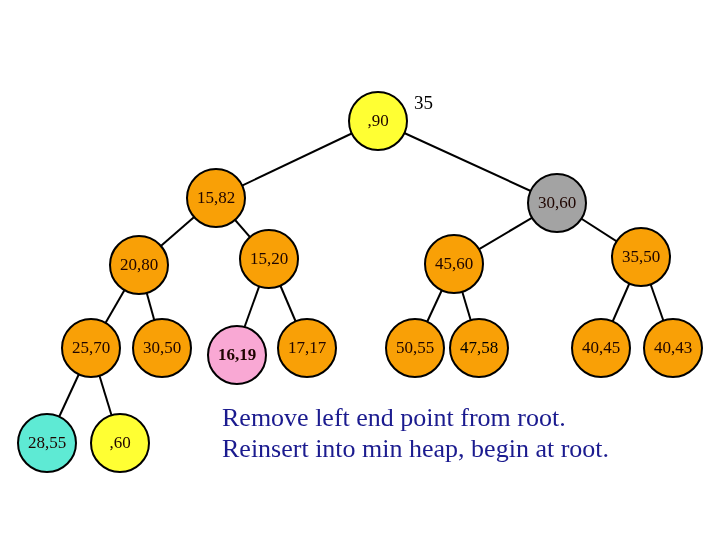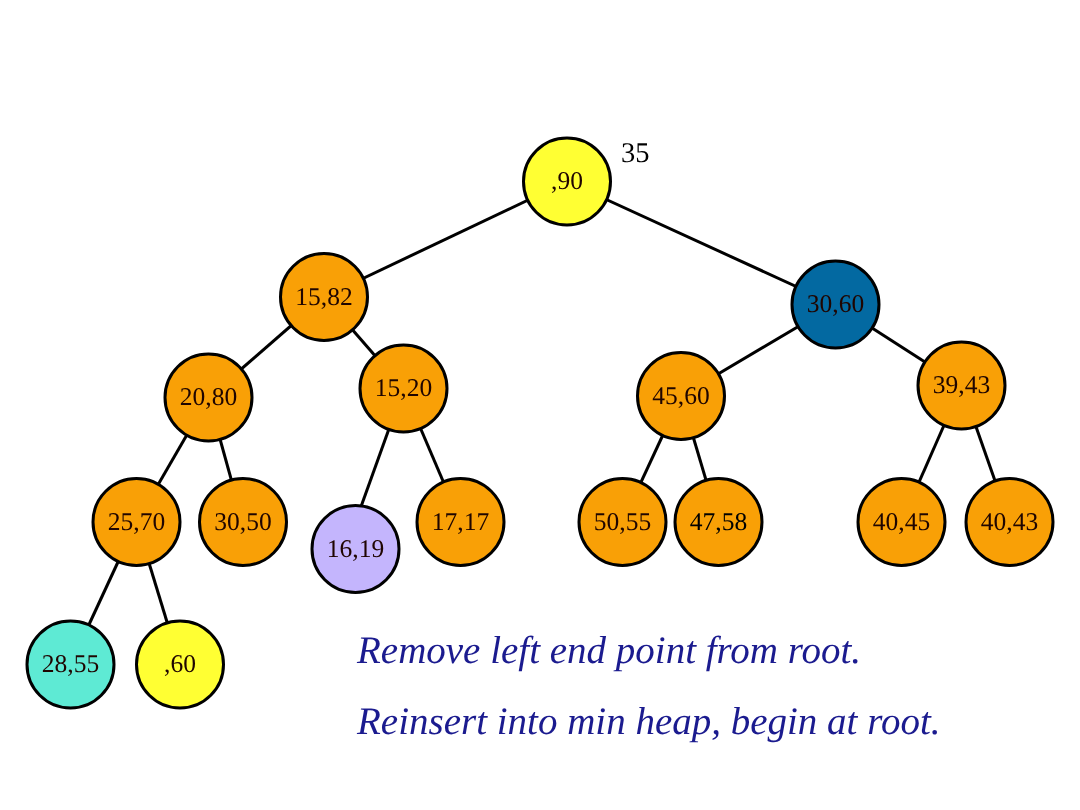--- a/index.html
+++ b/index.html
@@ -50,23 +50,22 @@
   }
   .notes {
     position: absolute;
     left: 222px;
     top: 402px;
     font-size: 26px;
     line-height: 31px;
     white-space: nowrap;
   }
   .notes p {
-    margin: 16px;
+    margin: 0;
     padding: 0;
-    font-style: italic;
   }
 </style>
 </head>
 <body>
 
 <div class="slide">
 
 
   <svg class="edge-layer" width="720" height="540" viewBox="0 0 720 540">
       <line x1="378" y1="121" x2="216" y2="198" stroke="#000000" stroke-width="2"></line>
@@ -83,28 +82,28 @@
       <line x1="454" y1="264" x2="479" y2="348" stroke="#000000" stroke-width="2"></line>
       <line x1="641" y1="257" x2="601" y2="348" stroke="#000000" stroke-width="2"></line>
       <line x1="641" y1="257" x2="673" y2="348" stroke="#000000" stroke-width="2"></line>
       <line x1="91" y1="348" x2="47" y2="443" stroke="#000000" stroke-width="2"></line>
       <line x1="91" y1="348" x2="120" y2="443" stroke="#000000" stroke-width="2"></line>
     </svg>
 
   <div id="diagram">
       <div class="node" style="left: 348px; top: 91px; width: 60px; height: 60px; background: rgb(255, 255, 51); border-color: rgb(0, 0, 0); color: rgb(31, 5, 0);">,90</div>
       <div class="node" style="left: 186px; top: 168px; width: 60px; height: 60px; background: rgb(249, 160, 6); border-color: rgb(0, 0, 0); color: rgb(31, 5, 0);">15,82</div>
-      <div class="node" style="left: 527px; top: 173px; width: 60px; height: 60px; background: #0369a1; border-color: rgb(0, 0, 0); color: rgb(31, 5, 0);">30,60</div>
+      <div class="node" style="left: 527px; top: 173px; width: 60px; height: 60px; background: #a3a3a3; border-color: rgb(0, 0, 0); color: rgb(31, 5, 0);">30,60</div>
       <div class="node" style="left: 109px; top: 235px; width: 60px; height: 60px; background: rgb(249, 160, 6); border-color: rgb(0, 0, 0); color: rgb(31, 5, 0);">20,80</div>
       <div class="node" style="left: 239px; top: 229px; width: 60px; height: 60px; background: rgb(249, 160, 6); border-color: rgb(0, 0, 0); color: rgb(31, 5, 0);">15,20</div>
       <div class="node" style="left: 424px; top: 234px; width: 60px; height: 60px; background: rgb(249, 160, 6); border-color: rgb(0, 0, 0); color: rgb(31, 5, 0);">45,60</div>
-      <div class="node" style="left: 611px; top: 227px; width: 60px; height: 60px; background: rgb(249, 160, 6); border-color: rgb(0, 0, 0); color: rgb(31, 5, 0);">39,43</div>
+      <div class="node" style="left: 611px; top: 227px; width: 60px; height: 60px; background: rgb(249, 160, 6); border-color: rgb(0, 0, 0); color: rgb(31, 5, 0);">35,50</div>
       <div class="node" style="left: 61px; top: 318px; width: 60px; height: 60px; background: rgb(249, 160, 6); border-color: rgb(0, 0, 0); color: rgb(31, 5, 0);">25,70</div>
       <div class="node" style="left: 132px; top: 318px; width: 60px; height: 60px; background: rgb(249, 160, 6); border-color: rgb(0, 0, 0); color: rgb(31, 5, 0);">30,50</div>
-      <div class="node" style="left: 207px; top: 336px; width: 60px; height: 60px; background: #c4b5fd; border-color: rgb(0, 0, 0); color: rgb(31, 5, 0);">16,19</div>
+      <div class="node" style="left: 207px; top: 325px; width: 60px; height: 60px; background: #f9a8d4; border-color: rgb(0, 0, 0); color: rgb(31, 5, 0); font-weight: bold;">16,19</div>
       <div class="node" style="left: 277px; top: 318px; width: 60px; height: 60px; background: rgb(249, 160, 6); border-color: rgb(0, 0, 0); color: rgb(31, 5, 0);">17,17</div>
       <div class="node" style="left: 385px; top: 318px; width: 60px; height: 60px; background: rgb(249, 160, 6); border-color: rgb(0, 0, 0); color: rgb(31, 5, 0);">50,55</div>
       <div class="node" style="left: 449px; top: 318px; width: 60px; height: 60px; background: rgb(249, 160, 6); border-color: rgb(0, 0, 0); color: #000000;">47,58</div>
       <div class="node" style="left: 571px; top: 318px; width: 60px; height: 60px; background: rgb(249, 160, 6); border-color: rgb(0, 0, 0); color: rgb(31, 5, 0);">40,45</div>
       <div class="node" style="left: 643px; top: 318px; width: 60px; height: 60px; background: rgb(249, 160, 6); border-color: rgb(0, 0, 0); color: rgb(31, 5, 0);">40,43</div>
       <div class="node" style="left: 17px; top: 413px; width: 60px; height: 60px; background: #5eead4; border-color: rgb(0, 0, 0); color: rgb(31, 5, 0);">28,55</div>
       <div class="node" style="left: 90px; top: 413px; width: 60px; height: 60px; background: rgb(255, 255, 51); border-color: rgb(0, 0, 0); color: rgb(31, 5, 0);">,60</div>
       <span class="float-label" style="left: 414px; top: 92px;">35</span>
     </div>
 

